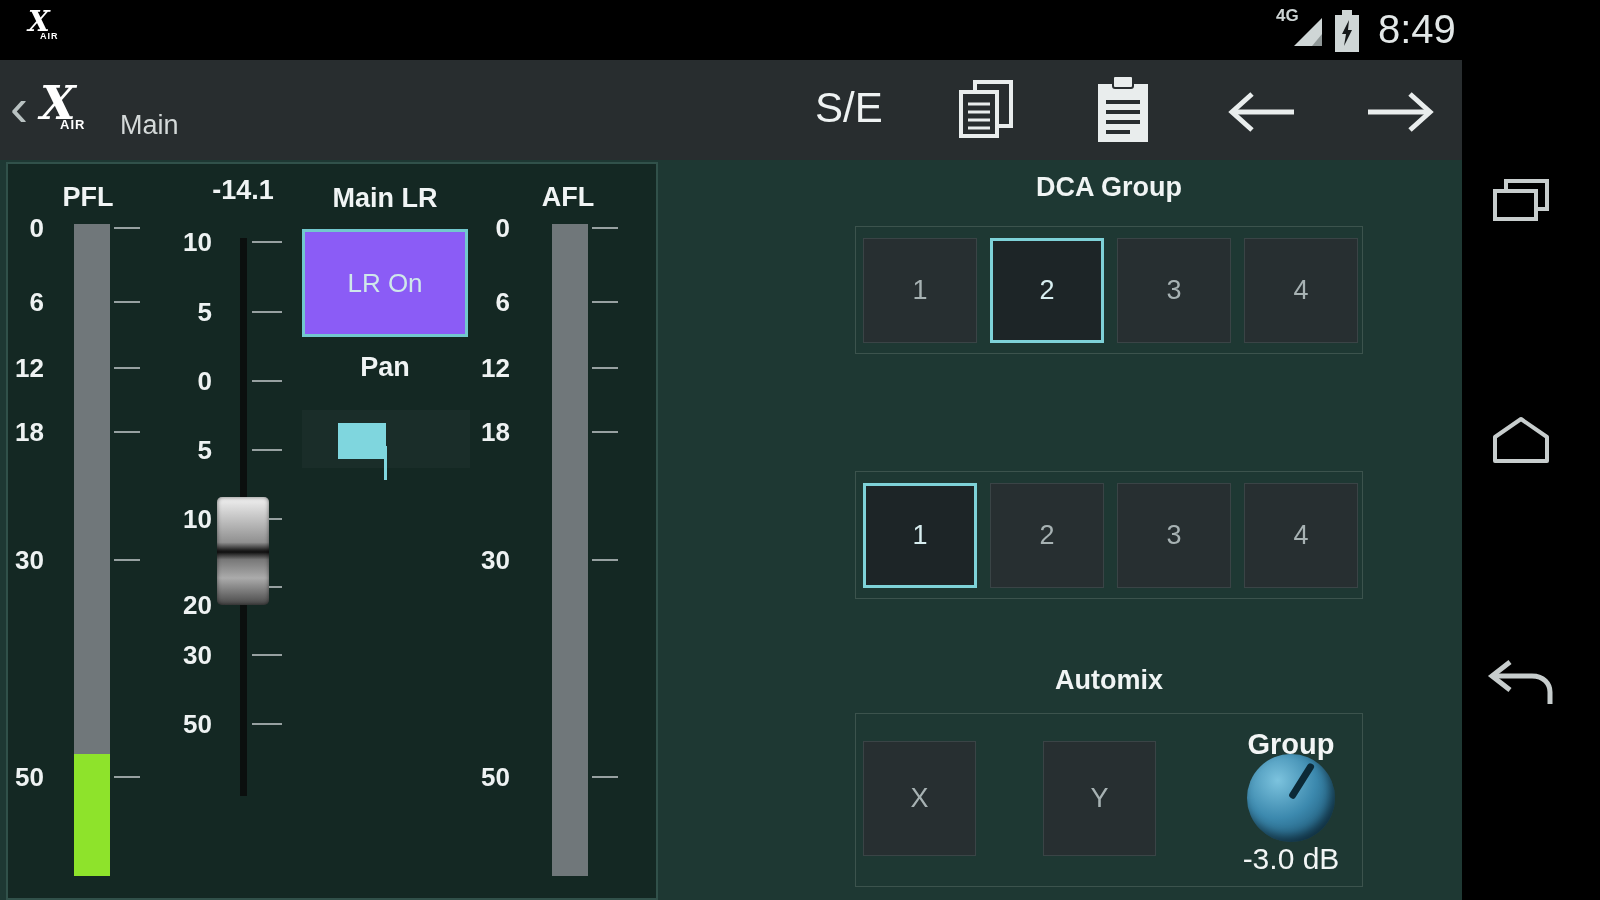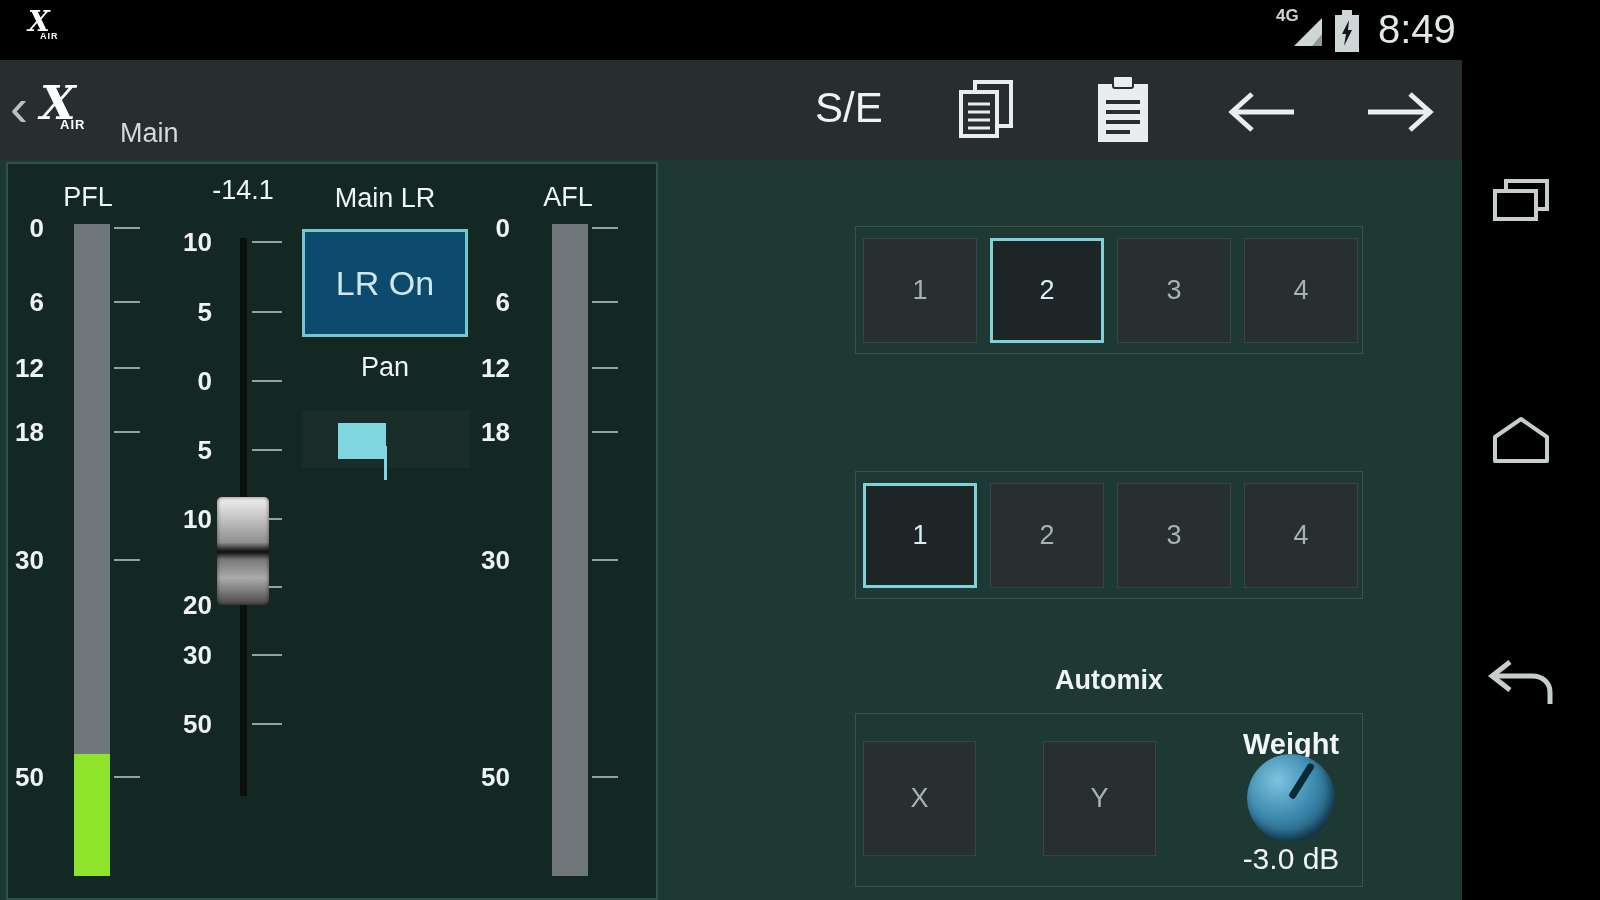--- a/index.html
+++ b/index.html
@@ -26,34 +26,34 @@
   .appbar-title { font-size:37px; color:#f2f5f5; }
   .appbar-sub { font-size:27px; color:#d4d9d9; }
   .se-btn { font-size:42px; color:#eef2f2; }
   .hdr-ico { cursor:pointer; }
 
   
   .navbar { position:absolute; left:1462px; top:60px; width:138px; height:840px; background:#000; z-index:50; }
 
   
   .strip { position:absolute; left:6px; top:162px; width:652px; height:738px; background:#142823; border:2px solid #31514a; }
-  .lab { font-weight:normal; color:#f0f4f4; font-size:27px; text-align:center; }
+  .lab { font-weight:bold; color:#f0f4f4; font-size:27px; text-align:center; }
   .scale-num { font-weight:bold; color:#eef2f2; font-size:26px; text-align:right; line-height:28px; }
   .tick { height:2px; background:#97a1a1; }
   .meter { background:#70777a; }
   .meter-green { background:#8ee32b; }
   .fader-track { background:#0b0f0e; }
   .fader-cap {
     border-radius:5px;
     background:linear-gradient(180deg,#f2f2f2 0%,#cccccc 16%,#909090 42%,#232323 49%,#101010 51%,#787878 58%,#ababab 75%,#474747 100%);
     box-shadow:inset 0 0 4px rgba(0,0,0,.55);
   }
   .lr-btn {
-    background:#0c4a6e; border:3px solid #72c8ce; color:#cfe8ea;
-    font-size:34px; display:flex; align-items:center; justify-content:center;
+    background:#8b5cf6; border:3px solid #72c8ce; color:#cfe8ea;
+    font-size:26px; display:flex; align-items:center; justify-content:center;
   }
   .pan-track { background:#1a2d29; }
   .pan-handle { background:#7fd6de; }
   .pan-stem { background:#7fd6de; }
 
   
   .grp-label { font-weight:bold; color:#f0f4f4; font-size:27px; text-align:center; }
   .grp-box { border:1px solid #3c534d; }
   .grp-btn {
     position:absolute; width:114px; height:105px; background:#272f31; border:1px solid #3a4446;
@@ -95,21 +95,21 @@
     </svg>
     <div class="abs clock" style="left:1378px; top:7px;">8:49</div>
   </div>
 
   <div class="appbar">
     <div class="abs back-chevron" style="left:10px; top:20px;">‹</div>
     <div class="abs xlogo xlogo-big" style="left:40px; top:20px;">
       <span class="x">X</span>
       <span class="air">AIR</span>
     </div>
-    <div class="abs appbar-sub" style="left:120px; top:58px;">Main</div>
+    <div class="abs appbar-sub" style="left:120px; top:50px;">Main</div>
 
     <div class="abs se-btn" style="left:815px; top:24px;">S/E</div>
 
     <svg class="abs hdr-ico" style="left:955px; top:18px;" width="62" height="64" viewBox="0 0 62 64">
       <g fill="#282d2f" stroke="#e9eded" stroke-width="4">
         <rect x="20" y="4" width="36" height="44"></rect>
         <rect x="6" y="14" width="36" height="44"></rect>
       </g>
       <g stroke="#e9eded" stroke-width="3">
         <line x1="13" y1="26" x2="35" y2="26"></line>
@@ -200,39 +200,40 @@
   <div class="abs scale-num" style="left:470px; top:546px; width:40px;">30</div>
   <div class="abs scale-num" style="left:470px; top:763px; width:40px;">50</div>
   <div class="abs meter" style="left:552px; top:224px; width:36px; height:652px;"></div>
   <div class="abs tick" style="left:592px; top:227px; width:26px;"></div>
   <div class="abs tick" style="left:592px; top:301px; width:26px;"></div>
   <div class="abs tick" style="left:592px; top:367px; width:26px;"></div>
   <div class="abs tick" style="left:592px; top:431px; width:26px;"></div>
   <div class="abs tick" style="left:592px; top:559px; width:26px;"></div>
   <div class="abs tick" style="left:592px; top:776px; width:26px;"></div>
 
+  <div class="abs grp-label" style="left:1009px; top:172px; width:200px;">DCA Group</div>
   <div class="abs grp-box" style="left:855px; top:226px; width:508px; height:128px;">
     <div class="grp-btn" style="left:7px; top:11px;">1</div>
     <div class="grp-btn active" style="left:134px; top:11px;">2</div>
     <div class="grp-btn" style="left:261px; top:11px;">3</div>
     <div class="grp-btn" style="left:388px; top:11px;">4</div>
   </div>
 
   <div class="abs grp-box" style="left:855px; top:471px; width:508px; height:128px;">
     <div class="grp-btn active" style="left:7px; top:11px;">1</div>
     <div class="grp-btn" style="left:134px; top:11px;">2</div>
     <div class="grp-btn" style="left:261px; top:11px;">3</div>
     <div class="grp-btn" style="left:388px; top:11px;">4</div>
   </div>
 
   <div class="abs grp-label" style="left:1009px; top:665px; width:200px;">Automix</div>
   <div class="abs grp-box" style="left:855px; top:713px; width:508px; height:174px;">
     <div class="grp-btn amx-btn" style="left:7px; top:27px;">X</div>
     <div class="grp-btn amx-btn" style="left:187px; top:27px;">Y</div>
-    <div class="abs weight-label" style="left:350px; top:14px; width:170px;">Weight</div>
+    <div class="abs weight-label" style="left:350px; top:14px; width:170px;">Group</div>
     <div class="abs knob" style="left:391px; top:40px; width:88px; height:88px;">
       <div class="needle"></div>
     </div>
     <div class="abs weight-value" style="left:350px; top:128px; width:170px;">-3.0 dB</div>
   </div>
 
   <div class="navbar">
     <svg class="abs" style="left:30px; top:118px;" width="58" height="44" viewBox="0 0 58 44">
       <rect x="14" y="3" width="41" height="28" fill="#000" stroke="#c7cdcd" stroke-width="4"></rect>
       <rect x="3" y="13" width="41" height="28" fill="#000" stroke="#c7cdcd" stroke-width="4"></rect>

